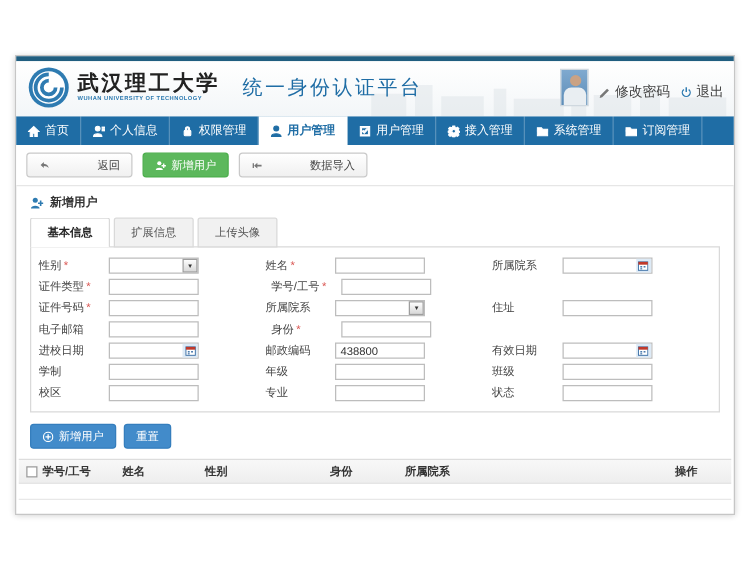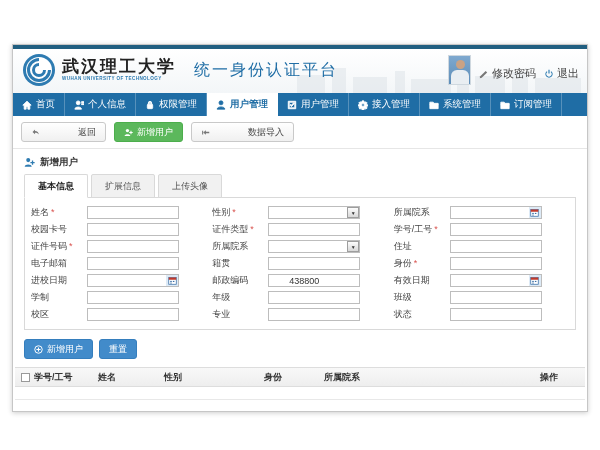--- a/index.html
+++ b/index.html
@@ -49,21 +49,21 @@
   .tab { font-size:9px; padding:5px 13px 4px; background:#f1f1f1; border:1px solid #d9d9d9; margin-bottom:-1px;
     color:#555; border-radius:2px 2px 0 0; cursor:pointer; }
   .tab.active { background:#fff; color:#222; font-weight:bold; border-bottom:1px solid #fff; }
   
   .panel { margin:0 11px; border:1px solid #d9d9d9; background:#fff; padding:6px 2px 6px 4px; }
   .frow { display:flex; height:17px; align-items:center; }
   .fcell { display:flex; align-items:center; width:186px; }
   .flabel { width:52px; font-size:9px; color:#444; padding-left:2px; white-space:nowrap; }
   .star { color:#d9534f; font-size:9px; margin-left:2px; }
   .fwrap { position:relative; margin-left:6px; }
-  .fbox { width:92px; height:13px; border:1px solid #bdbdbd; background:#fff; font-size:9px; padding:0 20px;
+  .fbox { width:72px; height:13px; border:1px solid #bdbdbd; background:#fff; font-size:9px; padding:0 3px;
     display:flex; align-items:center; color:#333; }
   .sel-btn { position:absolute; right:1px; top:1px; width:12px; height:11px; cursor:pointer;
     background:linear-gradient(#fdfdfd,#d8d8d8); border:1px solid #9e9e9e; font-size:5px; color:#333;
     display:flex; align-items:center; justify-content:center; }
   .cal-btn { position:absolute; right:1px; top:1px; width:12px; height:11px; cursor:pointer; background:#ddeaf6;
     display:flex; align-items:center; justify-content:center; }
   .cal-btn svg { width:9px; height:9px; }
   .actions { display:flex; gap:6px; margin:9px 11px 8px; }
   
   .tbl { margin:0 2px; border-top:1px solid #ddd; }
@@ -271,52 +271,46 @@
   <div class="tabs">
       <span class="tab active">基本信息</span>
       <span class="tab">扩展信息</span>
       <span class="tab">上传头像</span>
     </div>
 
   <div class="panel">
     <div>
         <div class="frow">
           <div class="fcell">
+    <span class="flabel"><span class="ltxt">性别</span><span class="star">*</span></span>
+    <span class="fwrap">
+              <span class="fbox"></span>
+              <span class="sel-btn">▼</span>
+            </span>
+  </div>
+          <div class="fcell">
     <span class="flabel"><span class="ltxt">姓名</span><span class="star">*</span></span>
     <span class="fwrap">
               <span class="fbox"></span>
-            </span>
-  </div>
-          <div class="fcell">
-    <span class="flabel"><span class="ltxt">性别</span><span class="star">*</span></span>
-    <span class="fwrap">
-              <span class="fbox"></span>
-              <span class="sel-btn">▼</span>
             </span>
   </div>
           <div class="fcell">
     <span class="flabel"><span class="ltxt">所属院系</span></span>
     <span class="fwrap">
               <span class="fbox"></span>
               <span class="cal-btn">
                 <svg>
                   <use href="#ic-calendar"></use>
                 </svg>
               </span>
             </span>
   </div>
         </div>
         <div class="frow">
           <div class="fcell">
-    <span class="flabel"><span class="ltxt">校园卡号</span></span>
-    <span class="fwrap">
-              <span class="fbox"></span>
-            </span>
-  </div>
-          <div class="fcell">
     <span class="flabel"><span class="ltxt">证件类型</span><span class="star">*</span></span>
     <span class="fwrap">
               <span class="fbox"></span>
             </span>
   </div>
           <div class="fcell">
     <span class="flabel"><span class="ltxt">学号/工号</span><span class="star">*</span></span>
     <span class="fwrap">
               <span class="fbox"></span>
             </span>
@@ -339,26 +333,20 @@
           <div class="fcell">
     <span class="flabel"><span class="ltxt">住址</span></span>
     <span class="fwrap">
               <span class="fbox"></span>
             </span>
   </div>
         </div>
         <div class="frow">
           <div class="fcell">
     <span class="flabel"><span class="ltxt">电子邮箱</span></span>
-    <span class="fwrap">
-              <span class="fbox"></span>
-            </span>
-  </div>
-          <div class="fcell">
-    <span class="flabel"><span class="ltxt">籍贯</span></span>
     <span class="fwrap">
               <span class="fbox"></span>
             </span>
   </div>
           <div class="fcell">
     <span class="flabel"><span class="ltxt">身份</span><span class="star">*</span></span>
     <span class="fwrap">
               <span class="fbox"></span>
             </span>
   </div>

